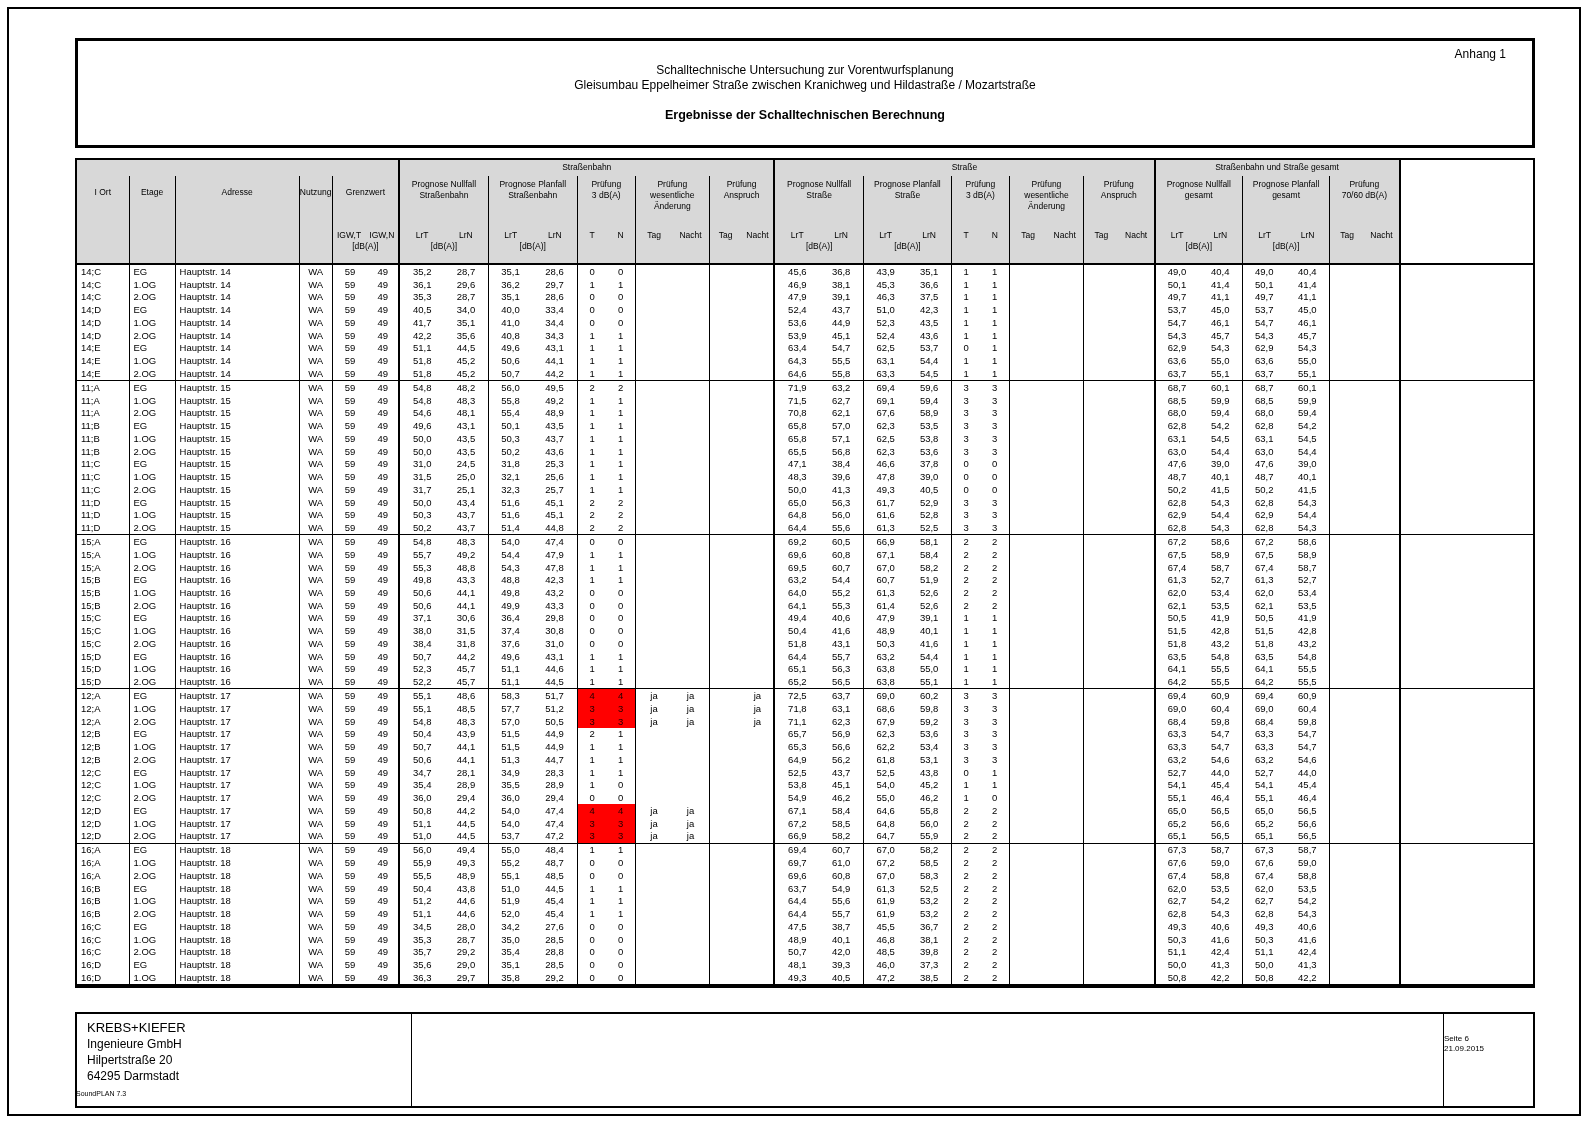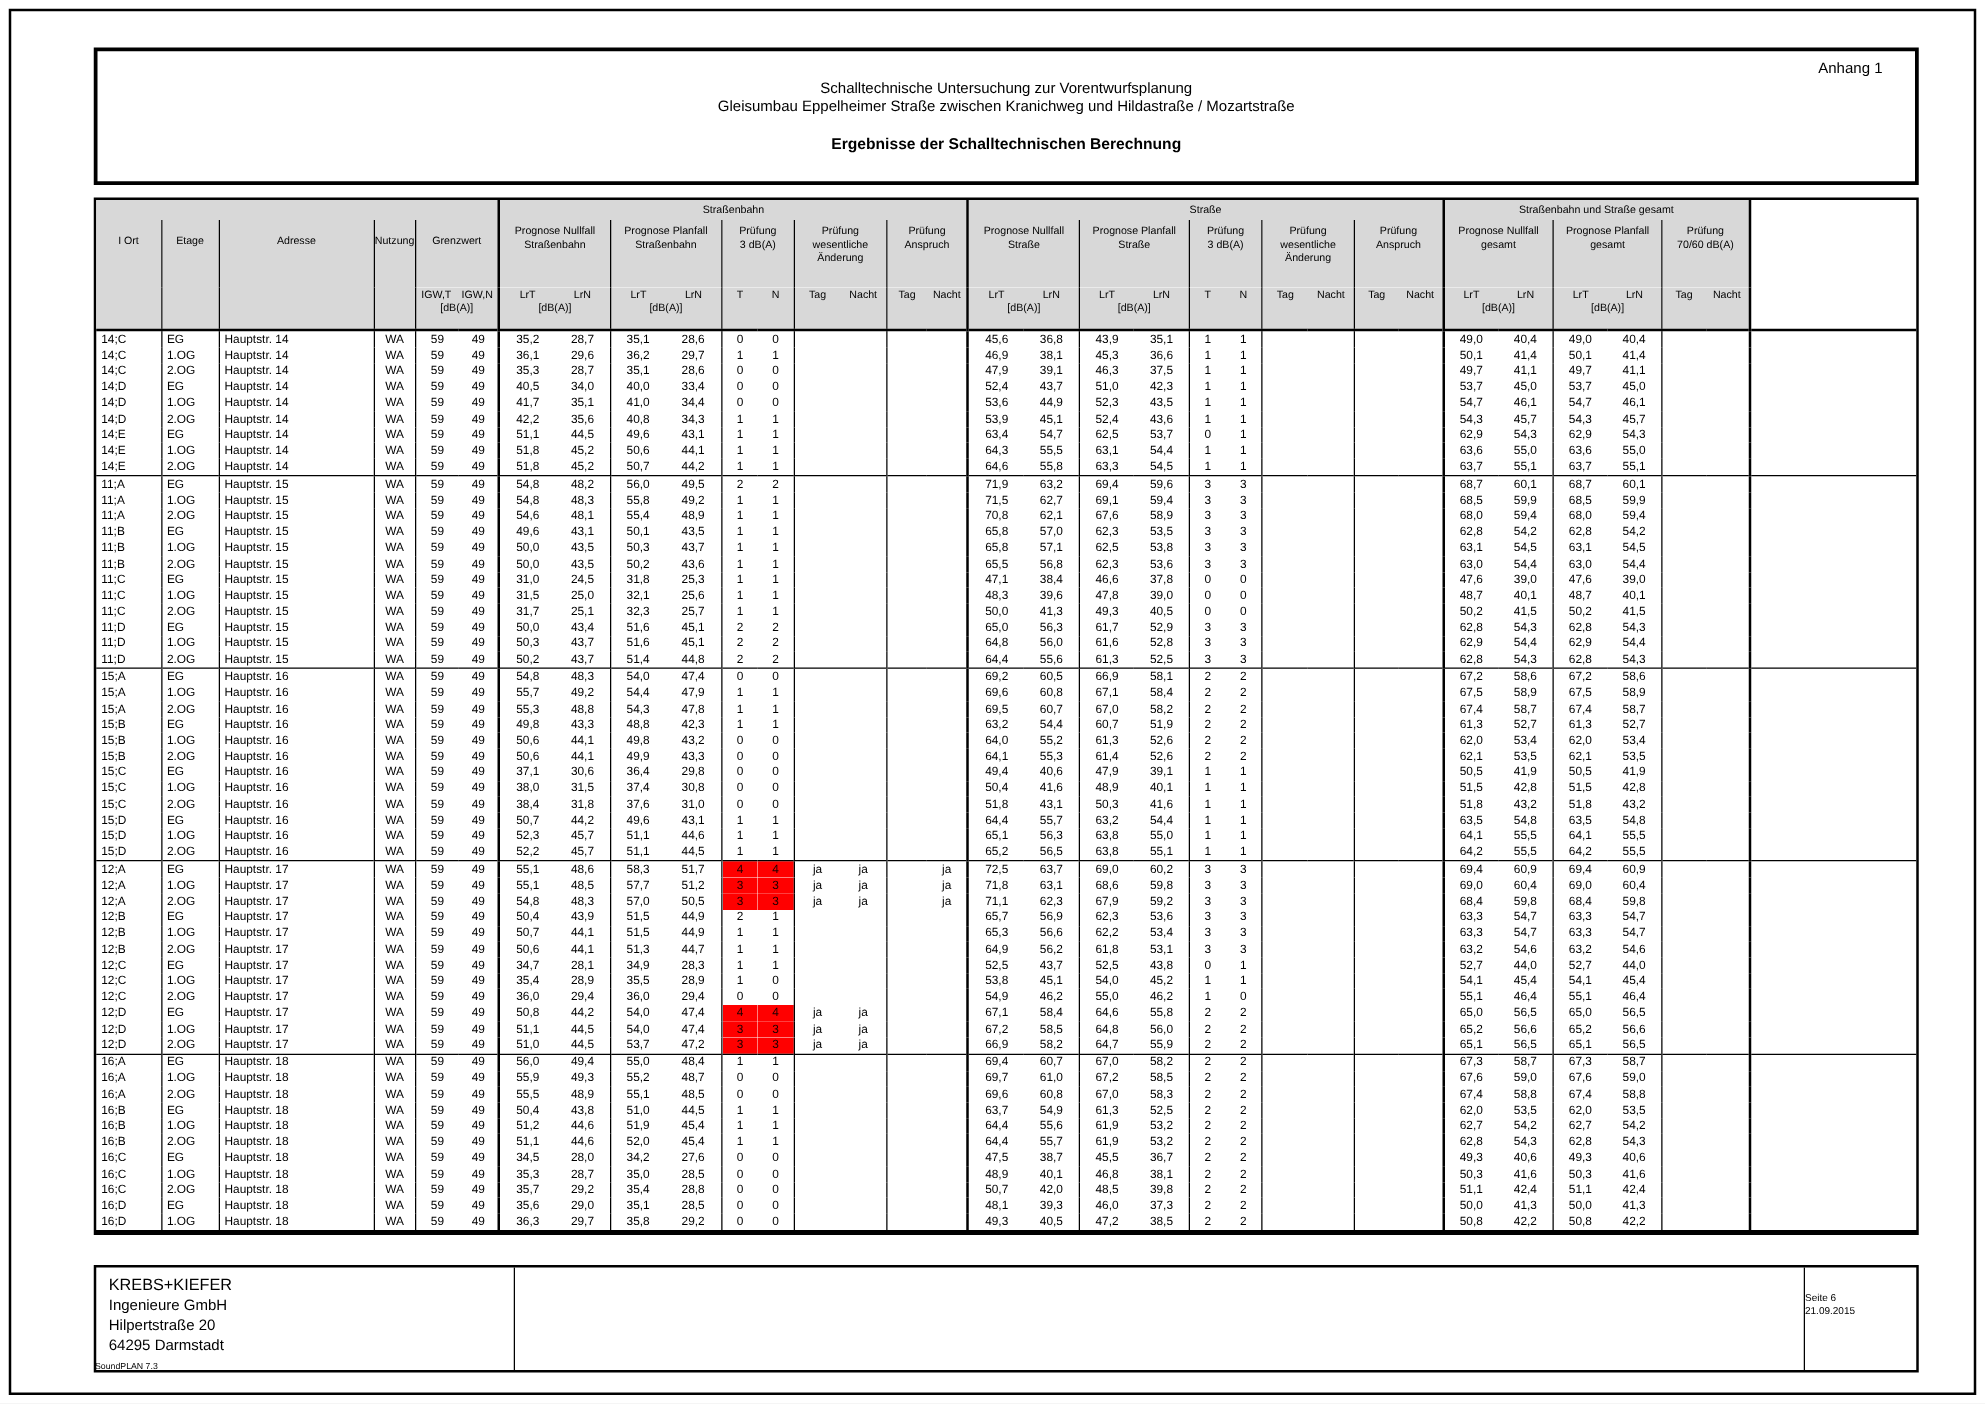--- a/index.html
+++ b/index.html
@@ -19,21 +19,21 @@
   .h2{height:54px;} .h2 th{padding-top:3px;}
   .h2 th.lbl{padding-top:11px;}
   .h3{height:34px;}
   .pr{display:flex;} .pr span{flex:1;text-align:center;}
   .bl{border-left:1px solid #000;}
   .blk{border-left:2px solid #000;}
   .tbl tbody td{font-size:9.5px;line-height:1;text-align:center;vertical-align:middle;}
   .tbl tbody td.lft{text-align:left;padding-left:4px;}
   .tbl tbody tr.bs td{border-top:1.5px solid #000;}
   .tbl tbody td.hl{background:var(--hl,#ff0000);color:#200;}
-  .footerbox{position:absolute;left:75px;top:1012px;width:1460px;height:86px;border:2px solid #000;box-sizing:border-box;display:flex;}
+  .footerbox{position:absolute;left:75px;top:1012px;width:1460px;height:96px;border:2px solid #000;box-sizing:border-box;display:flex;}
   .f-company{width:335px;border-right:1px solid #000;box-sizing:border-box;padding:6px 0 0 10px;font-size:12px;line-height:16px;}
   .f-name{font-size:13px;}
   .f-mid{flex:1;}
   .f-page{width:90px;border-left:1px solid #000;box-sizing:border-box;font-size:8px;line-height:10px;text-align:left;padding:20px 4px 0 0;margin-left:46px;}
   .soundplan{position:absolute;left:76px;top:1090px;font-size:7px;}
 </style>
 </head>
 <body>
 
 <div class="page">

